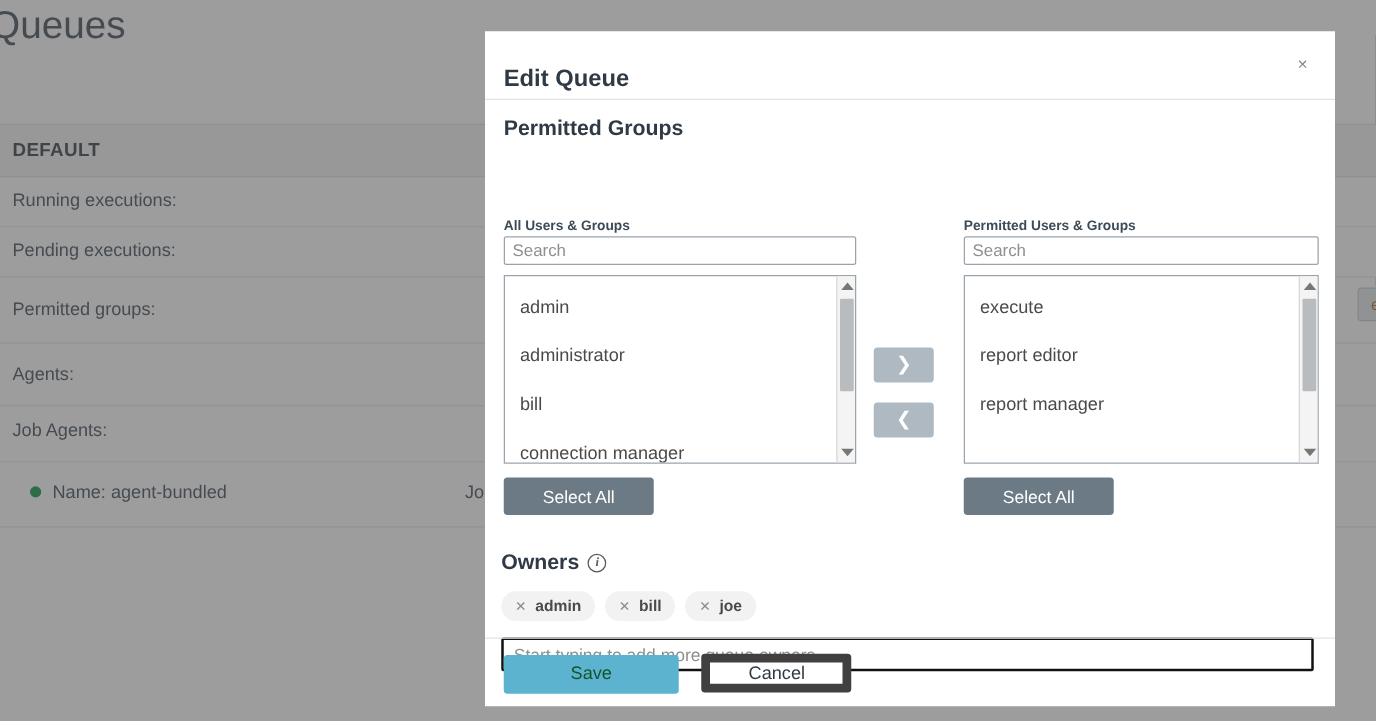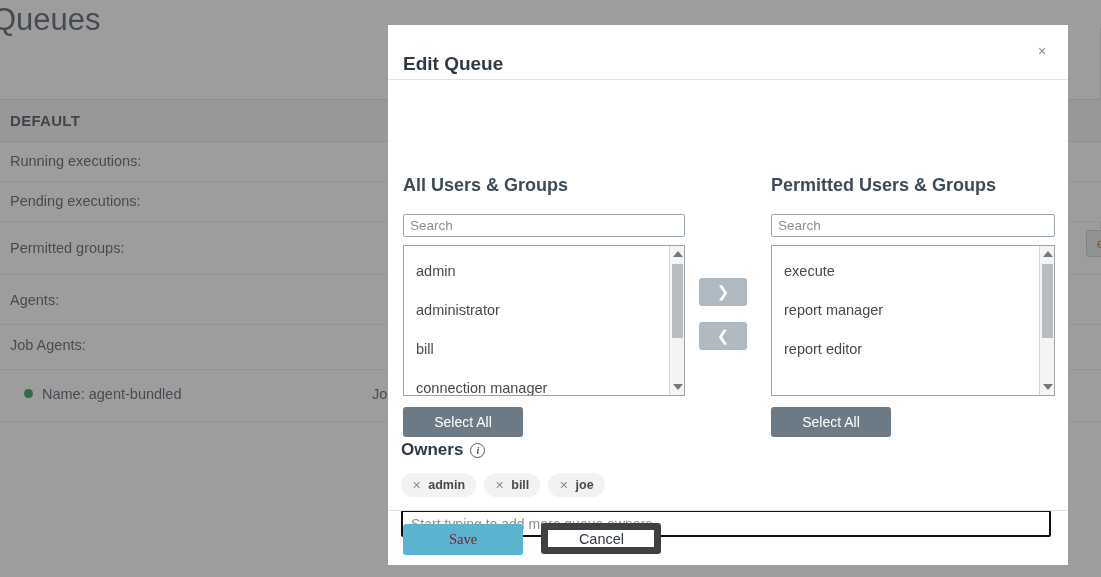--- a/index.html
+++ b/index.html
@@ -148,24 +148,24 @@
     position: absolute;
     left: 15px; top: 13px;
     font-size: 17px;
     font-weight: bold;
     color: #2f3a45;
   }
 
   .col-left  { position: absolute; left: 15px;  top: 95px; width: 282px; }
   .col-right { position: absolute; left: 383px; top: 95px; width: 284px; }
   .col-label {
-    font-size: 18px;
+    font-size: 11px;
     font-weight: bold;
     color: #3d4b57;
-    margin-bottom: 18px;
+    margin-bottom: 2px;
   }
   .search-input {
     display: block;
     width: 100%;
     height: 23px;
     padding: 2px 6px;
     font-size: 13.5px;
     font-family: "Liberation Sans", sans-serif;
     color: #555;
     border: 1px solid #9aa4ad;
@@ -330,27 +330,27 @@
 
   .modal-footer {
     position: absolute;
     left: 0; bottom: 0;
     width: 100%;
     height: 55px;
     border-top: 1px solid #e3e3e3;
     padding: 12px 0 0 15px;
   }
   .btn-save {
-    width: 120px; height: 31px;
+    width: 140px; height: 31px;
     background: #5cb3cf;
     border: none;
     border-radius: 3px;
-    color: #7f1d1d;
-    font-size: 14.5px;
-    font-family: Liberation Serif, serif;
+    color: #14532d;
+    font-size: 14.5px;
+    font-family: Liberation Sans, sans-serif;
     cursor: pointer;
   }
   .btn-cancel {
     width: 120px; height: 31px;
     margin-left: 14px;
     background: #ffffff;
     border: 7px solid #404040;
     border-radius: 3px;
     color: #2f3a45;
     font-size: 14.5px;
@@ -399,20 +399,21 @@
 
 <div class="modal">
 
   <div class="modal-header">
     <div class="modal-title">Edit Queue</div>
     <button class="modal-close">×</button>
   </div>
 
   <div class="modal-body">
 
+    <div class="h-perm">Permitted Groups</div>
 
     <div class="col-left">
       <div class="col-label">All Users &amp; Groups</div>
       <input class="search-input" type="text" placeholder="Search" style="">
       <div class="listbox">
         <ul>
           <li>admin</li>
           <li>administrator</li>
           <li>bill</li>
           <li>connection manager</li>
@@ -434,22 +435,22 @@
       <button class="xfer-btn">❯</button>
       <button class="xfer-btn">❮</button>
     </div>
 
     <div class="col-right">
       <div class="col-label">Permitted Users &amp; Groups</div>
       <input class="search-input" type="text" placeholder="Search" style="">
       <div class="listbox">
         <ul>
           <li>execute</li>
+          <li>report editor</li>
           <li>report manager</li>
-          <li>report editor</li>
         </ul>
         <div class="sbar">
           <div class="arr up">
               <div class="tri up"></div>
             </div>
           <div class="sthumb"></div>
           <div class="arr down">
               <div class="tri down"></div>
             </div>
         </div>

